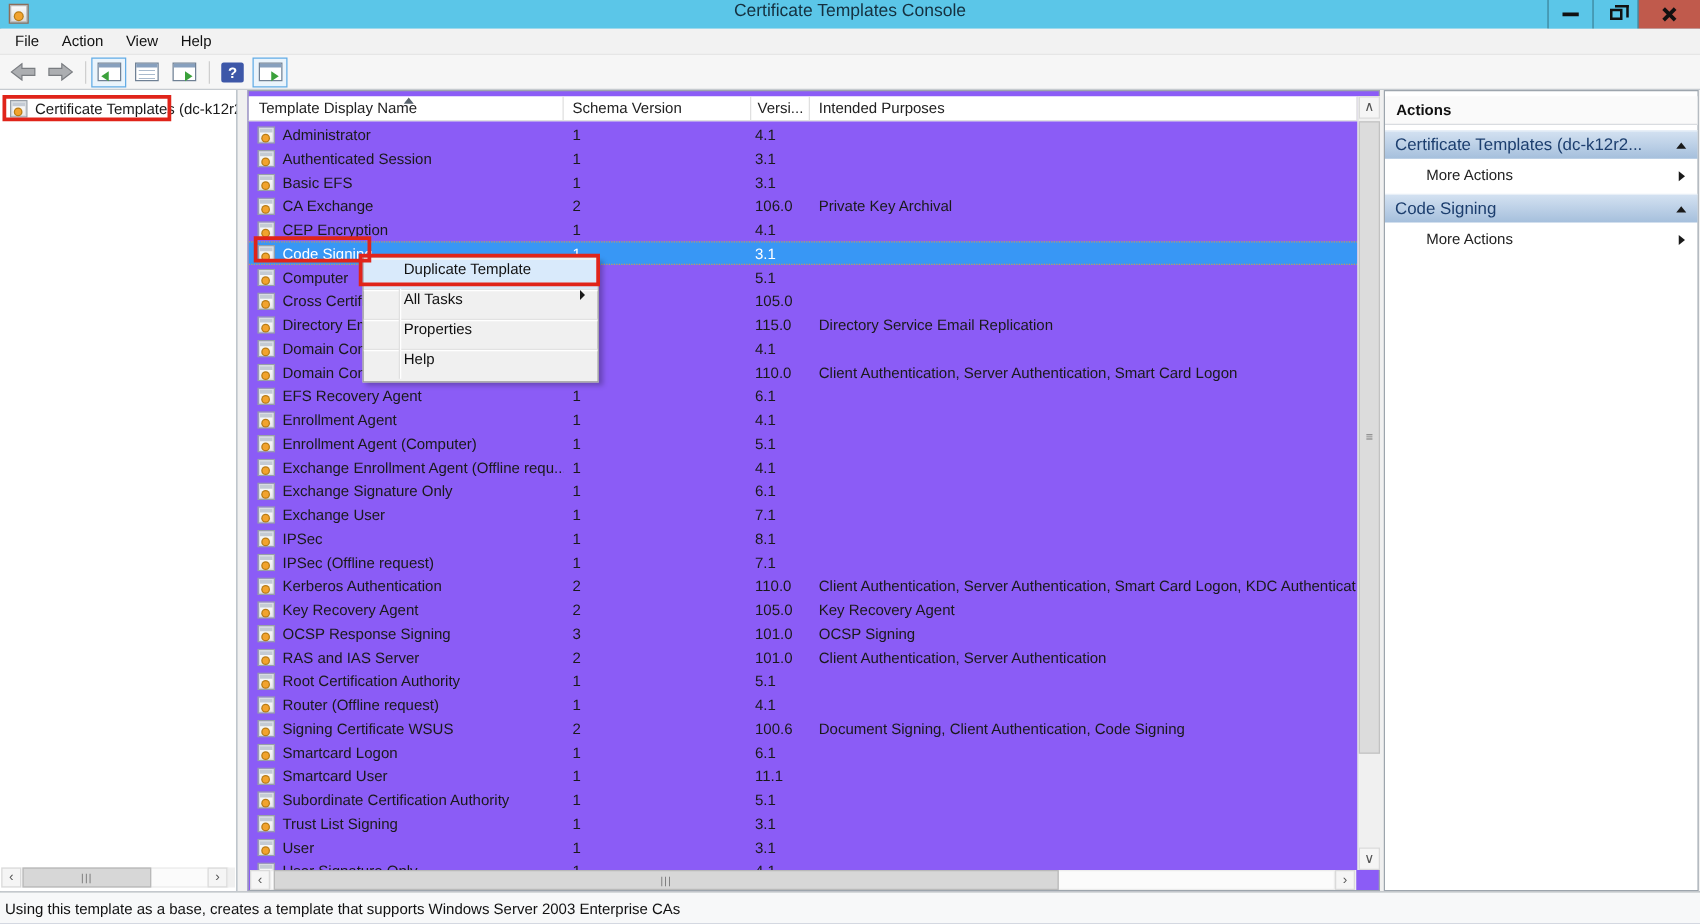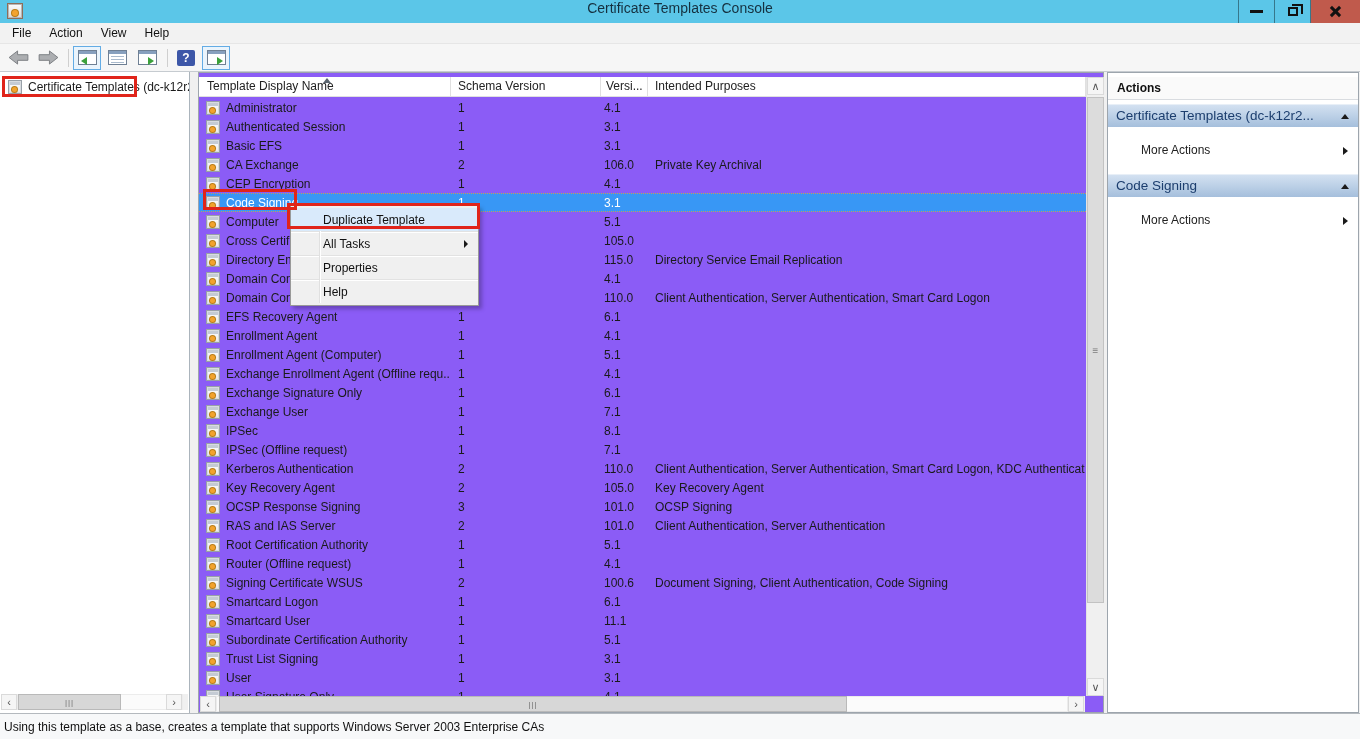--- a/index.html
+++ b/index.html
@@ -87,28 +87,28 @@
   .left-hscroll .hthumb{left:17px;width:103px}
   .left-hscroll .right{left:165px}
   
   .actions-pane{position:absolute;left:1107px;top:0;width:252px;height:641px;background:#fff;border:1px solid #9DA5AD}
   .atitle{position:absolute;left:0;top:4px;width:100%;height:23px;line-height:22px;padding-left:9px;font-weight:bold;background:#FAFAFA;border-bottom:1px solid #D9DCE0;color:#111}
   .asecs{position:absolute;left:0;top:27px;width:100%}
   .asec{position:relative;height:23px;margin-top:4px;line-height:22px;padding-left:8px;font-size:13.5px;color:var(--actions-header-text,#1C3E6E);
         background:linear-gradient(180deg,var(--actions-header-gradient-top,#D3E1F1),var(--actions-header-gradient-bottom,#A5BFDC));
         border-top:1px solid #E8EFF7;white-space:nowrap;overflow:hidden}
   .asec .tri-up{position:absolute;right:9px;top:9px;width:0;height:0;border-left:4px solid transparent;border-right:4px solid transparent;border-bottom:5px solid #1a1a1a}
-  .amore{position:relative;height:21px;line-height:21px;padding-left:33px;margin:13px 0;color:#222}
+  .amore{position:relative;height:21px;line-height:21px;padding-left:33px;margin:3px 0;color:#222}
   .amore .tri-right{position:absolute;right:10px;top:7px;width:0;height:0;border-left:5px solid #1a1a1a;border-top:4px solid transparent;border-bottom:4px solid transparent}
   
   .statusbar{position:absolute;left:0;top:713px;width:100%;height:26px;background:#F7F8F9;border-top:1px solid #B4B9BE;display:flex;align-items:center;padding-left:4px;color:#111}
   
   .cmenu{position:absolute;left:290px;top:205px;width:189px;background:#F0F0F0;border:1px solid #999;padding:2px 0;z-index:50;box-shadow:3px 3px 4px rgba(0,0,0,.25)}
   .cmenu::before{content:'';position:absolute;left:28px;top:2px;bottom:2px;width:1px;background:#E0E0E0;box-shadow:1px 0 0 #fff}
-  .mitem{position:relative;height:23px;display:flex;align-items:center;padding-left:32px;color:#111}
+  .mitem{position:relative;height:23px;display:flex;padding-left:32px;color:#111}
   .mitem.hl{background:var(--menu-highlight,#D9EAFB)}
   .mitem.bold{font-weight:normal}
   .msep{height:1px;background:#E2E2E2;box-shadow:0 1px 0 #fff}
   .subarrow{position:absolute;right:10px;width:0;height:0;border-left:4px solid #1a1a1a;border-top:4px solid transparent;border-bottom:4px solid transparent}
   
   .ann{position:absolute;border:3px solid var(--annotation-red,#E0241A);z-index:60;pointer-events:none}
   .ann-tree{left:2px;top:76px;width:135px;height:21px}
   .ann-row{left:203px;top:189px;width:94px;height:21px}
   .ann-menu{left:287px;top:203px;width:193px;height:26px}
 </style>

